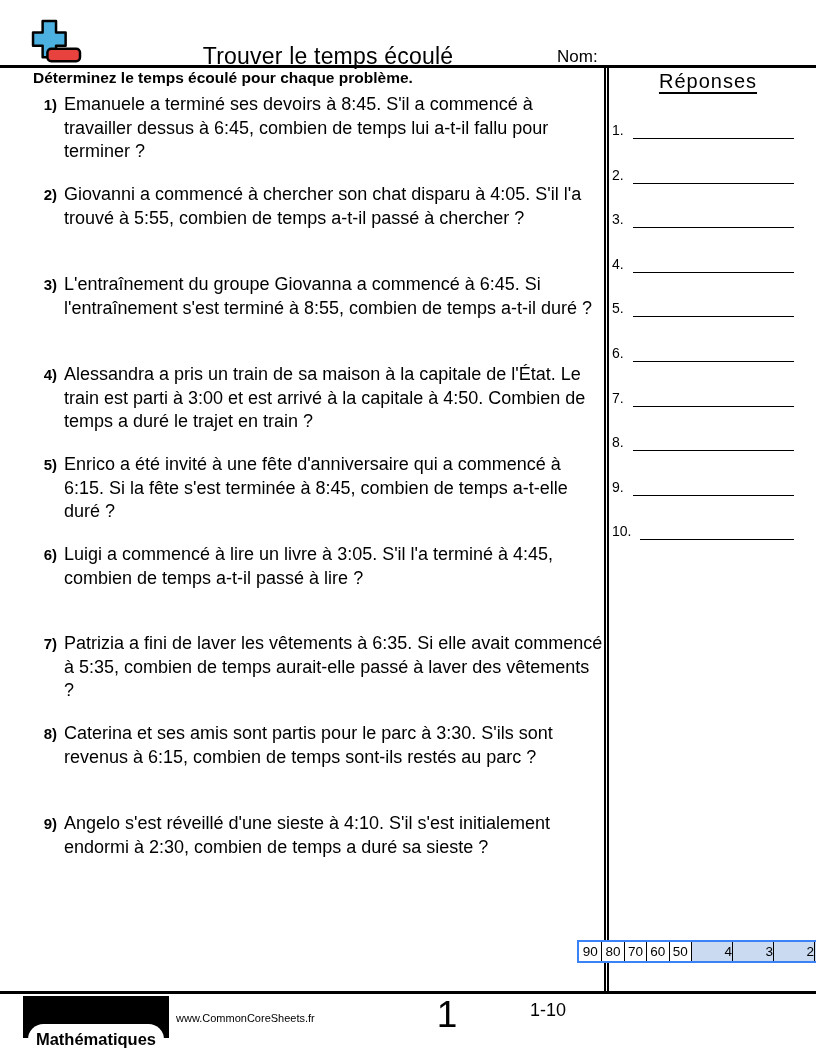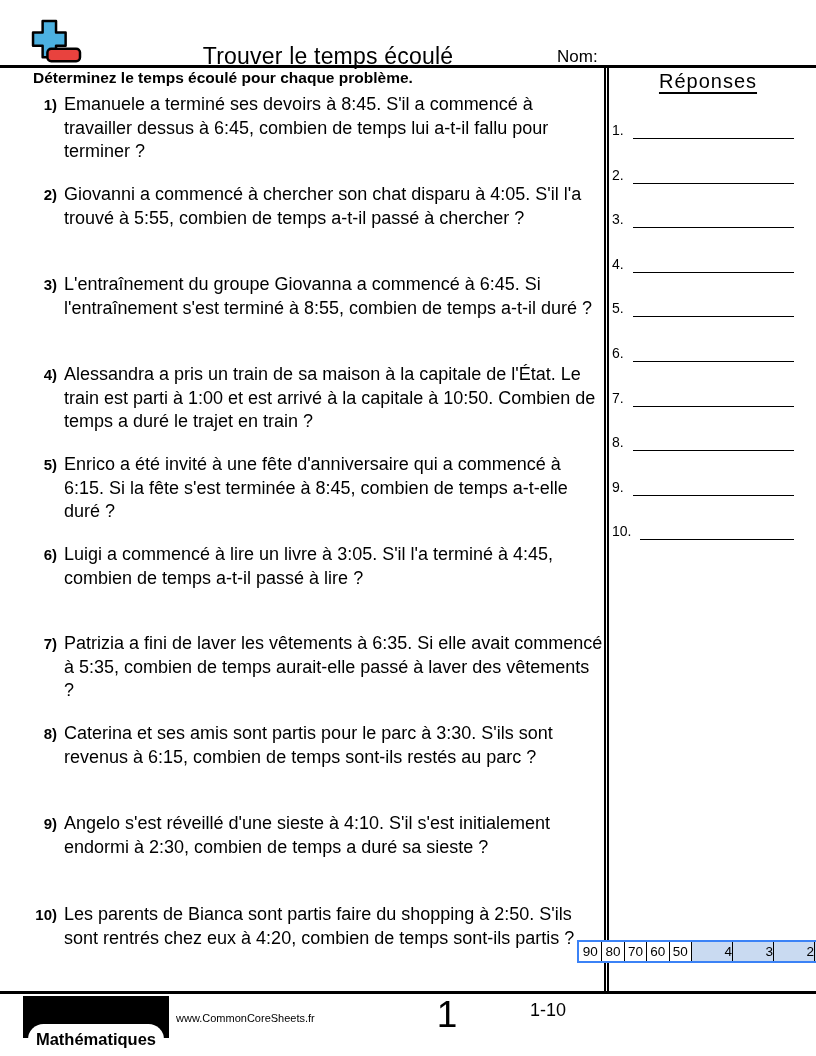--- a/index.html
+++ b/index.html
@@ -125,45 +125,41 @@
     <div class="problem">
       <span class="pnum">2)</span>
       <span class="ptext">Giovanni a commencé à chercher son chat disparu à 4:05. S'il l'a trouvé à 5:55, combien de temps a-t-il passé à chercher ?</span>
     </div>
     <div class="problem">
       <span class="pnum">3)</span>
       <span class="ptext">L'entraînement du groupe Giovanna a commencé à 6:45. Si l'entraînement s'est terminé à 8:55, combien de temps a-t-il duré ?</span>
     </div>
     <div class="problem">
       <span class="pnum">4)</span>
-      <span class="ptext">Alessandra a pris un train de sa maison à la capitale de l'État. Le train est parti à 1:00 et est arrivé à la capitale à 10:50. Combien de temps a duré le trajet en train ?</span>
+      <span class="ptext">Alessandra a pris un train de sa maison à la capitale de l'État. Le train est parti à 3:00 et est arrivé à la capitale à 4:50. Combien de temps a duré le trajet en train ?</span>
     </div>
     <div class="problem">
       <span class="pnum">5)</span>
       <span class="ptext">Enrico a été invité à une fête d'anniversaire qui a commencé à 6:15. Si la fête s'est terminée à 8:45, combien de temps a-t-elle duré ?</span>
     </div>
     <div class="problem">
       <span class="pnum">6)</span>
       <span class="ptext">Luigi a commencé à lire un livre à 3:05. S'il l'a terminé à 4:45, combien de temps a-t-il passé à lire ?</span>
     </div>
     <div class="problem">
       <span class="pnum">7)</span>
       <span class="ptext">Patrizia a fini de laver les vêtements à 6:35. Si elle avait commencé à 5:35, combien de temps aurait-elle passé à laver des vêtements ?</span>
     </div>
     <div class="problem">
       <span class="pnum">8)</span>
       <span class="ptext">Caterina et ses amis sont partis pour le parc à 3:30. S'ils sont revenus à 6:15, combien de temps sont-ils restés au parc ?</span>
     </div>
     <div class="problem">
       <span class="pnum">9)</span>
       <span class="ptext">Angelo s'est réveillé d'une sieste à 4:10. S'il s'est initialement endormi à 2:30, combien de temps a duré sa sieste ?</span>
-    </div>
-    <div class="problem">
-      <span class="pnum">10)</span>
-      <span class="ptext">Les parents de Bianca sont partis faire du shopping à 2:50. S'ils sont rentrés chez eux à 4:20, combien de temps sont-ils partis ?</span>
     </div>
   </div>
 
   <div class="col-separator"></div>
 
   <div class="answers-title">Réponses</div>
   <div class="answers">
     <div class="arow">
       <span class="anum">1.</span>
       <span class="aline"></span>

